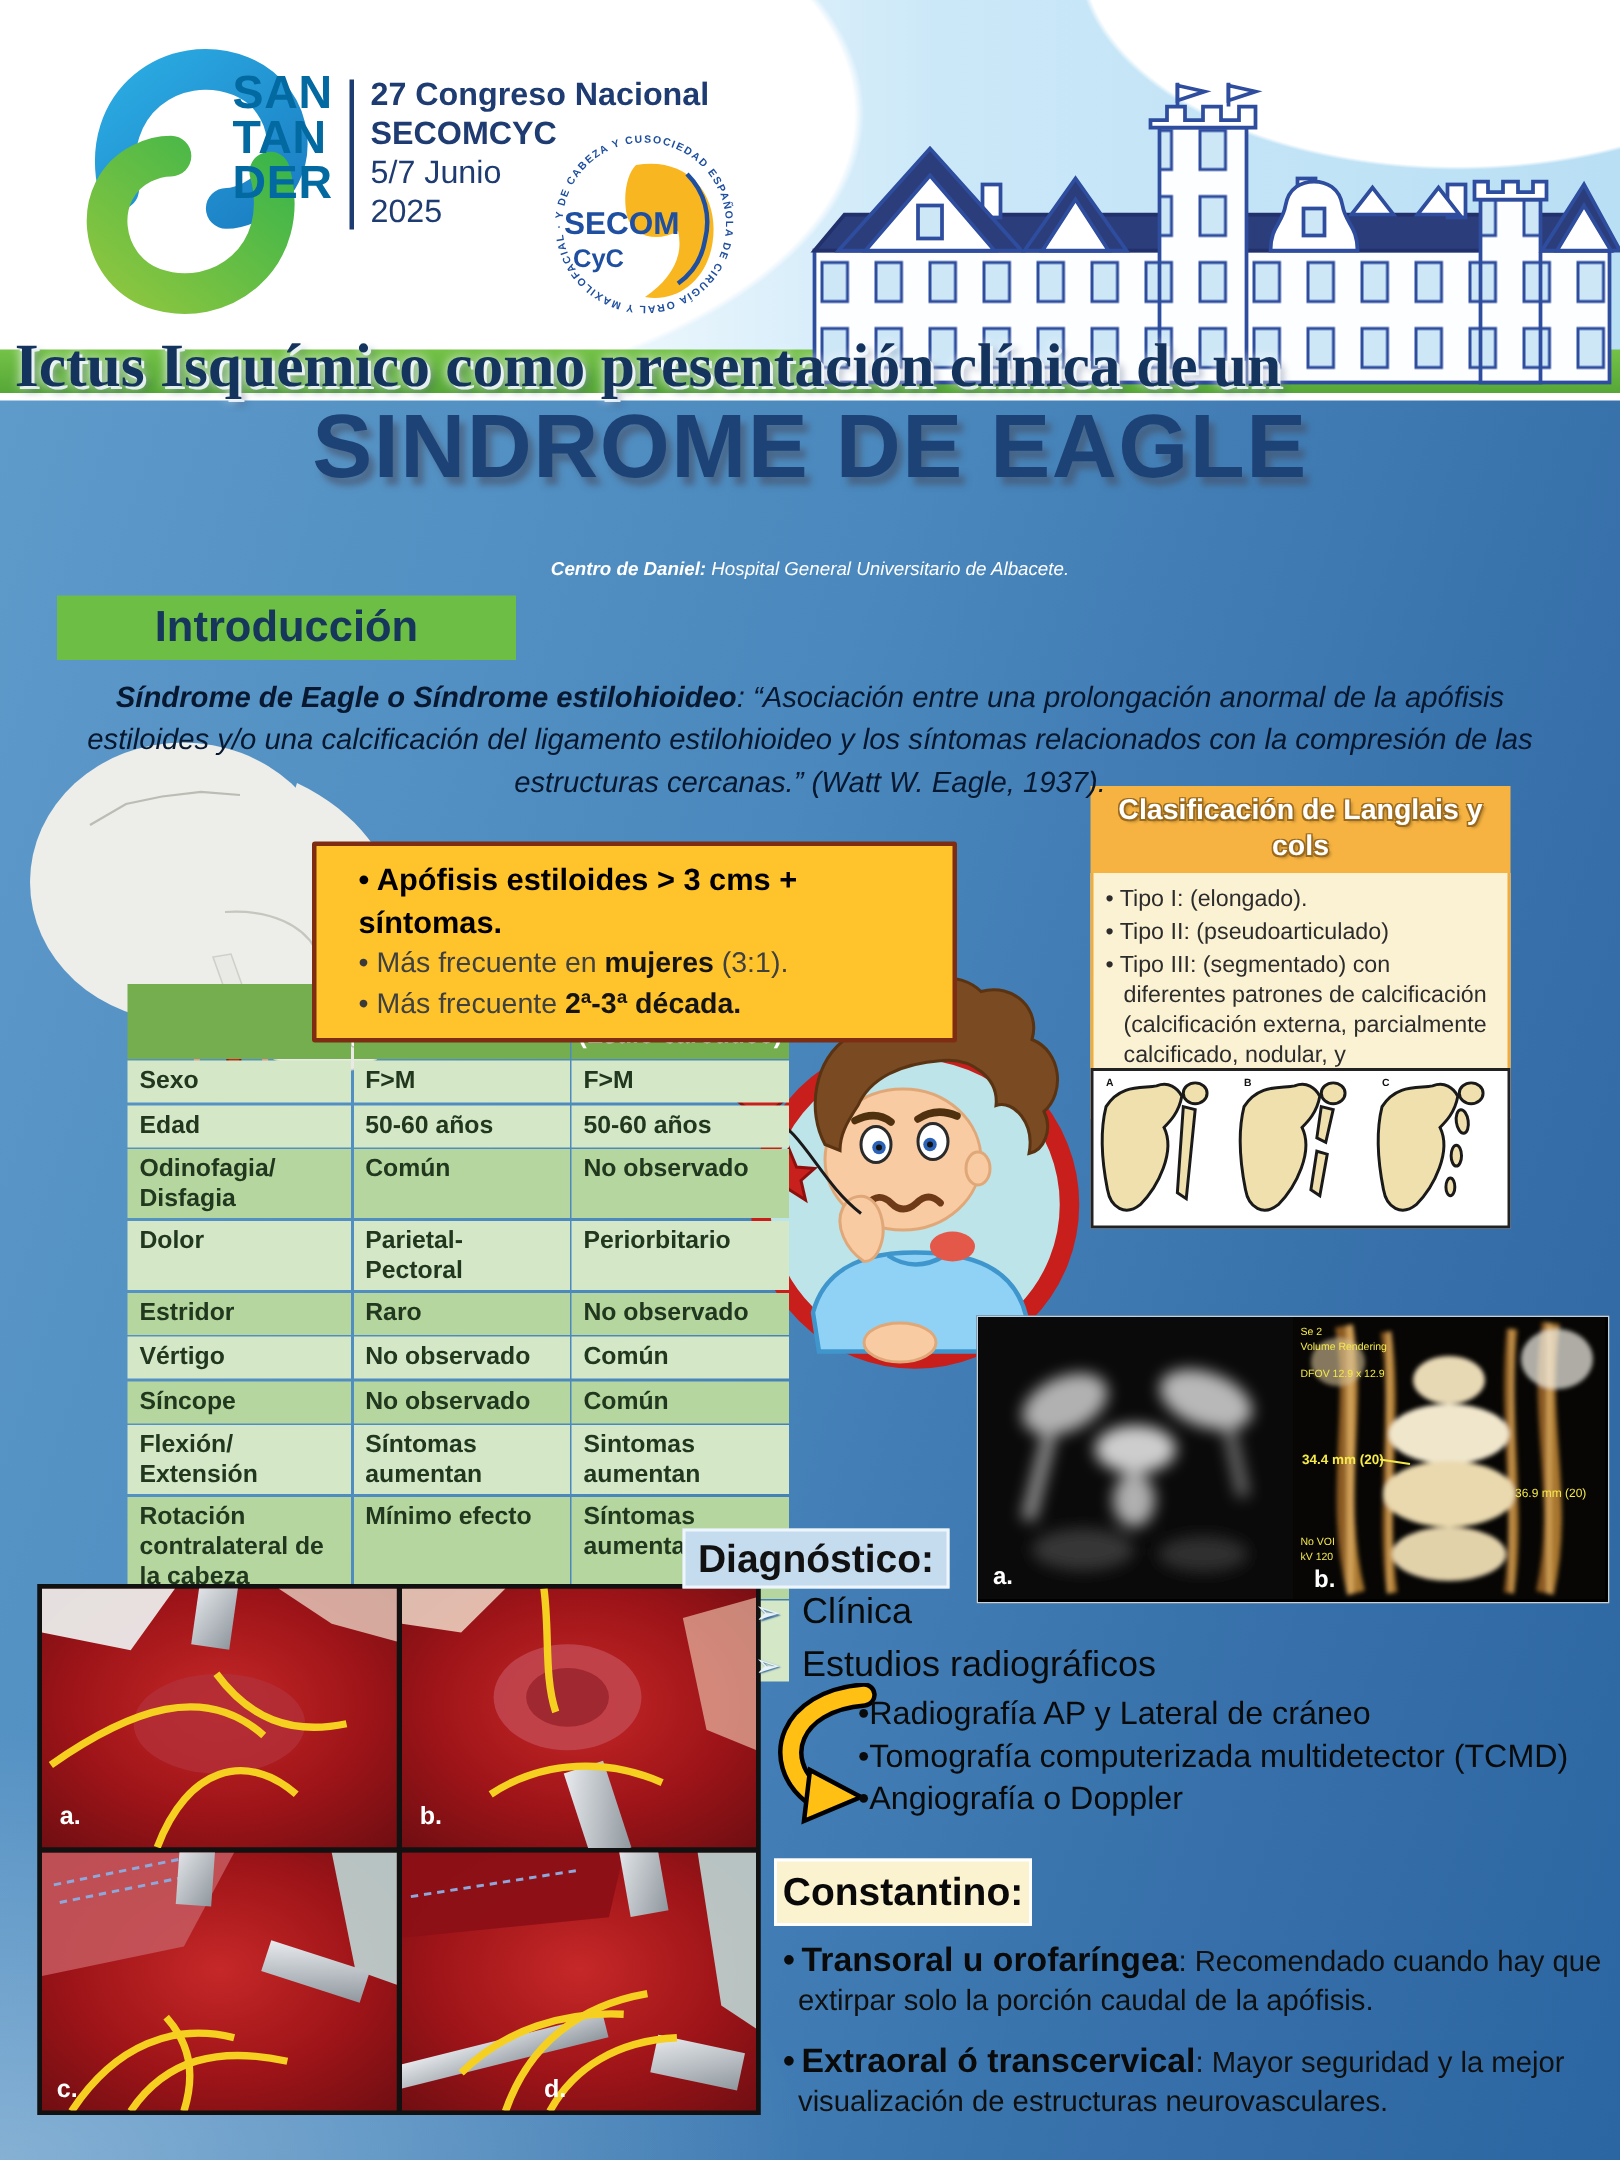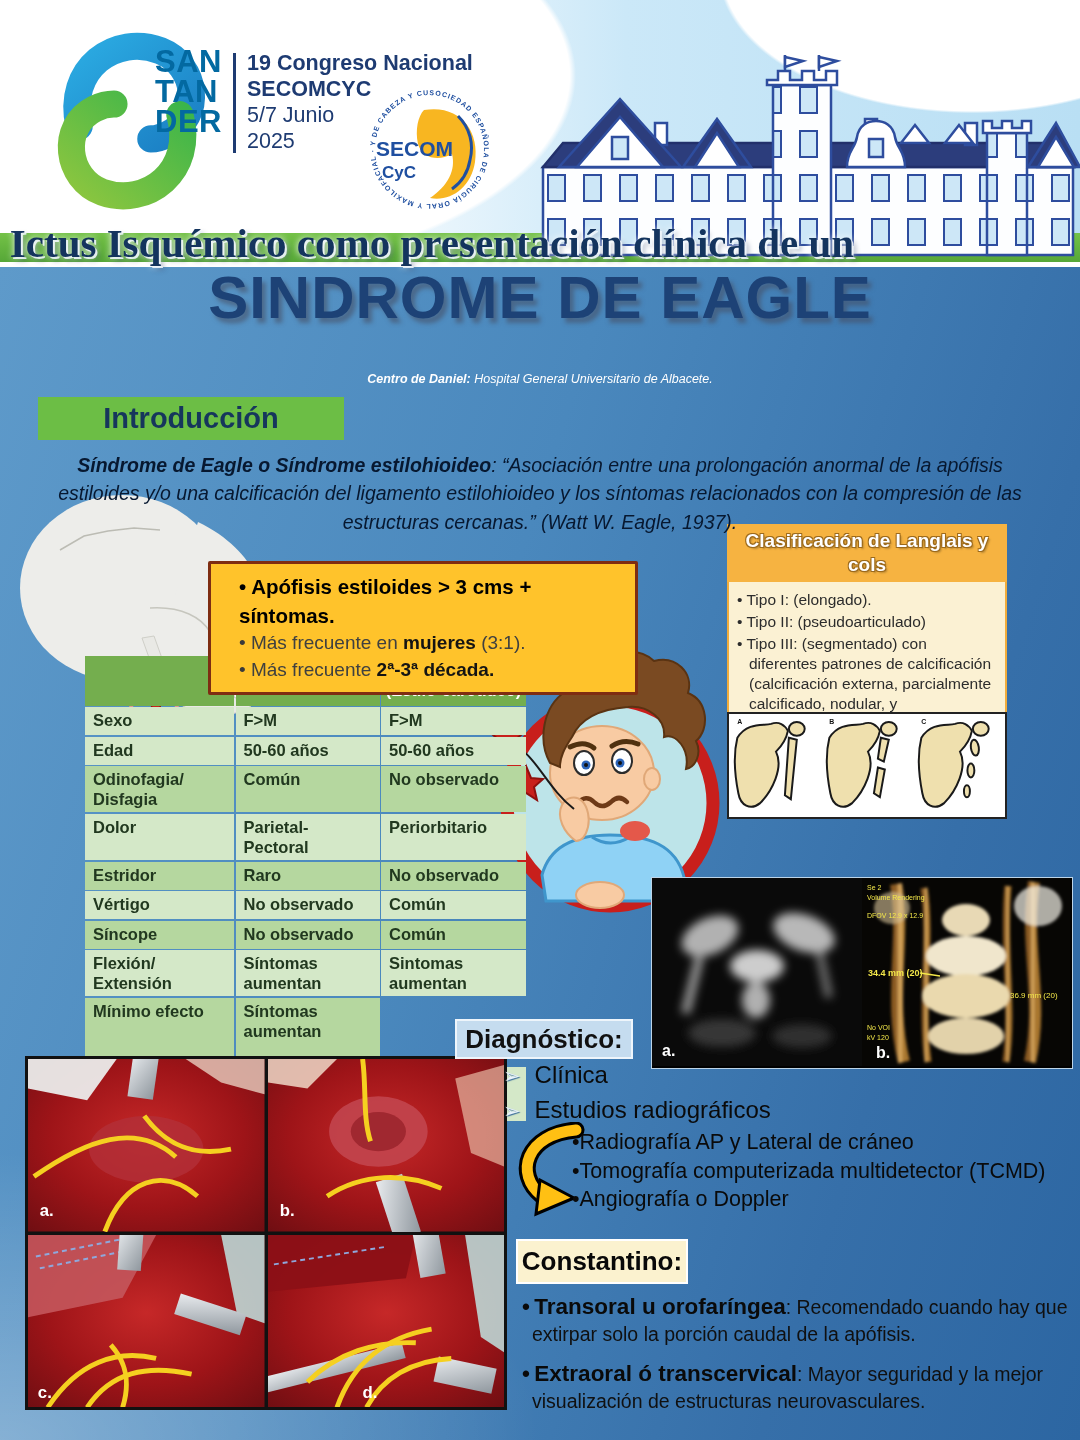--- a/index.html
+++ b/index.html
@@ -163,21 +163,21 @@
     <path d="M162,106 C178,164 128,202 82,186 C44,172 38,118 74,100 C80,97 88,95 94,95" fill="none" stroke="url(#gGreen)" stroke-width="28" stroke-linecap="round"></path>
   </svg>
 
   <div class="abs brand-city">
     <div>SAN</div>
     <div>TAN</div>
     <div>DER</div>
   </div>
   <div class="abs brand-divider"></div>
   <div class="abs congress">
-    <div class="b">19 Congreso Nacional</div>
+    <div class="b">27 Congreso Nacional</div>
     <div class="b">SECOMCYC</div>
     <div>5/7 Junio</div>
     <div>2025</div>
   </div>
 
   <svg class="abs" style="left:362px;top:82px;" width="135" height="135" viewBox="0 0 135 135">
     <circle cx="67.5" cy="67.5" r="66" fill="#fff"></circle>
     <path id="ringP" d="M 67.5,13 a 54.5,54.5 0 1 1 -0.01,0" fill="none"></path>
     <text font-size="7" fill="#1f4fa0" letter-spacing="1" font-weight="bold">
       <textPath href="#ringP">SOCIEDAD ESPAÑOLA DE CIRUGÍA ORAL Y MAXILOFACIAL · Y DE CABEZA Y CUELLO</textPath>
@@ -286,20 +286,21 @@
           <div>Común</div>
         </div>
 
         <div class="trow">
           <div>Flexión/ Extensión</div>
           <div>Síntomas aumentan</div>
           <div>Sintomas aumentan</div>
         </div>
 
         <div class="trow dark">
+          <div>Rotación contralateral de la cabeza</div>
           <div>Mínimo efecto</div>
           <div>Síntomas aumentan</div>
         </div>
 
         <div class="trow">
           <div>Palpación de la fosa amigdalina</div>
           <div>Síntomas aumentan</div>
           <div>Mínimo efecto</div>
         </div>
       </div>

